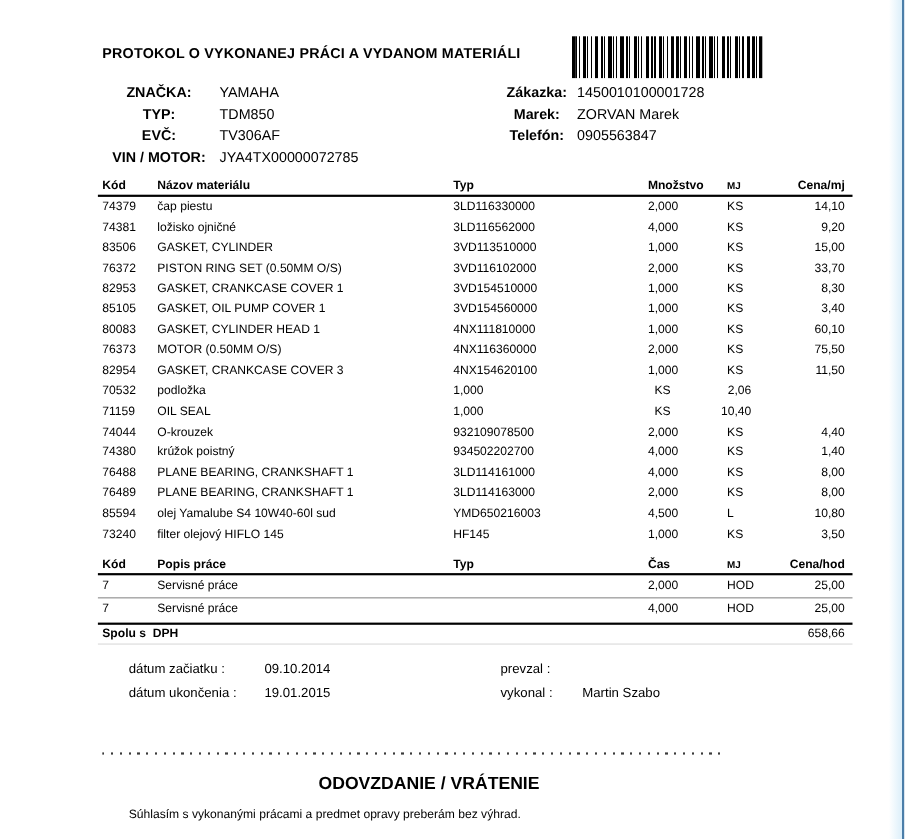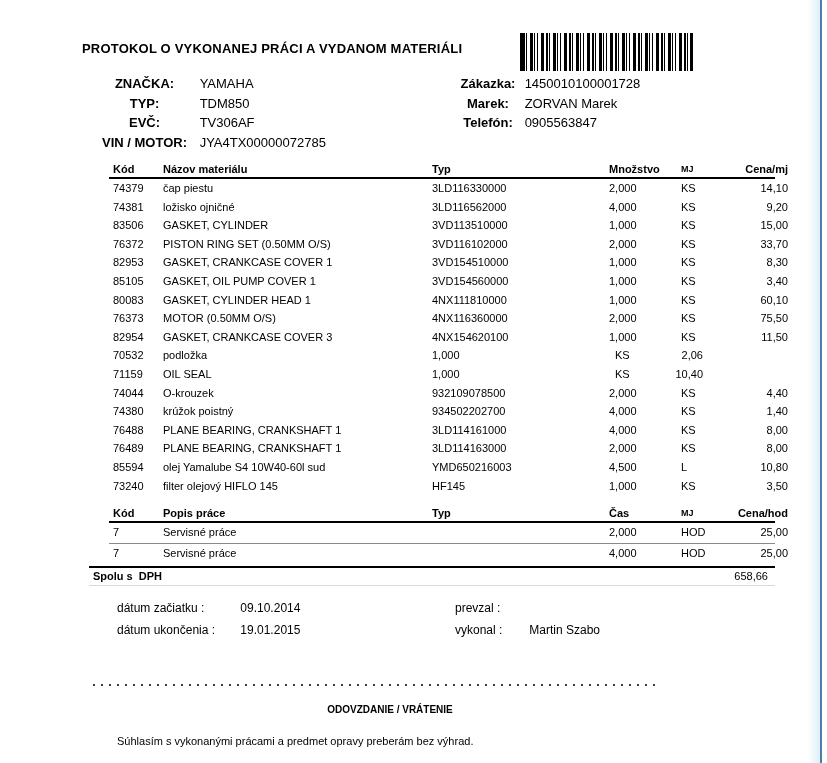--- a/index.html
+++ b/index.html
@@ -11,39 +11,39 @@
     position:relative;
     overflow:hidden;
   }
   .abs { position:absolute; }
 
   
   .edge-glow { position:absolute; top:0; right:7px; width:12px; height:763px;
     background:linear-gradient(90deg, rgba(222,240,250,0) 0%, rgba(214,236,249,0.85) 100%); }
   .edge-line { position:absolute; top:0; right:5px; width:2px; height:763px; background:#4b7ea9; }
 
-  .doc-title { left:82px; top:41px; font-size:13px; font-weight:bold; letter-spacing:0.2px; }
+  .doc-title { left:93px; top:41px; font-size:13px; font-weight:bold; letter-spacing:0.2px; }
 
   .barcode { left:520px; top:33px; width:167px; height:38px;
     background:repeating-linear-gradient(90deg,
       #000 0 2px, #fff 2px 3px, #000 3px 4px, #fff 4px 7px,
       #000 7px 10px, #fff 10px 11px, #000 11px 12px, #fff 12px 14px,
       #000 14px 15px, #fff 15px 18px, #000 18px 21px, #fff 21px 23px);
     border-left:3px solid #000; border-right:3px solid #000; }
 
   .kv-block { font-size:13px; line-height:19.7px; }
   .kv-row { white-space:nowrap; }
   .kv-label { display:inline-block; font-weight:bold;text-align:center; }
   .w103 { width:103px; }
   .w66  { width:66px; }
   .kv-value { display:inline-block; }
 
   
   .tables { left:89px; top:161px; width:686px; font-size:11px; }
-  .thead, .trow { display:grid; grid-template-columns:54px 269px 177px 66px 35px 85px;margin-left:20px; }
+  .thead, .trow { display:grid; grid-template-columns:54px 269px 177px 66px 35px 85px; }
   .thead { font-weight:bold; height:16px; line-height:16px; border-bottom:2px solid #000; }
   .mat-row { height:18.6px; line-height:18.6px; }
   .work-head { margin-top:10px; }
   .work-row { height:19.5px; line-height:19.5px; }
   .work-rows .trow + .trow { border-top:1px solid #8a8a8a; }
   .total-row { margin-top:3px; border-top:2px solid #000; border-bottom:1px solid #d9d9d9;
     height:17px; line-height:17px; display:grid; grid-template-columns:300px 386px; }
   .total-label { font-weight:bold; padding-left:4px; white-space:pre; }
   .total-value { text-align:right; padding-right:7px; }
 
@@ -57,21 +57,21 @@
   
   .foot-block { font-size:12px; line-height:22px; }
   .fl-label { display:inline-block; }
   .w120 { width:120px; }
   .w71  { width:71px; }
 
   .dotted-line { left:93px; top:684px; width:567px; height:2px;
     background:repeating-linear-gradient(90deg, #3a3a3a 0 2px, transparent 2px 8px); }
 
   .handover-title { left:93px; top:704px; width:594px; text-align:center;
-    font-size:10px; font-weight:bold; }
+    font-size:16px; font-weight:bold; }
   .handover-text { left:117px; top:735px; font-size:11px; }
 </style>
 </head>
 <body>
 
 <div class="edge-glow"></div>
 <div class="edge-line"></div>
 
 <div class="abs doc-title">PROTOKOL O VYKONANEJ PRÁCI A VYDANOM MATERIÁLI</div>
 

